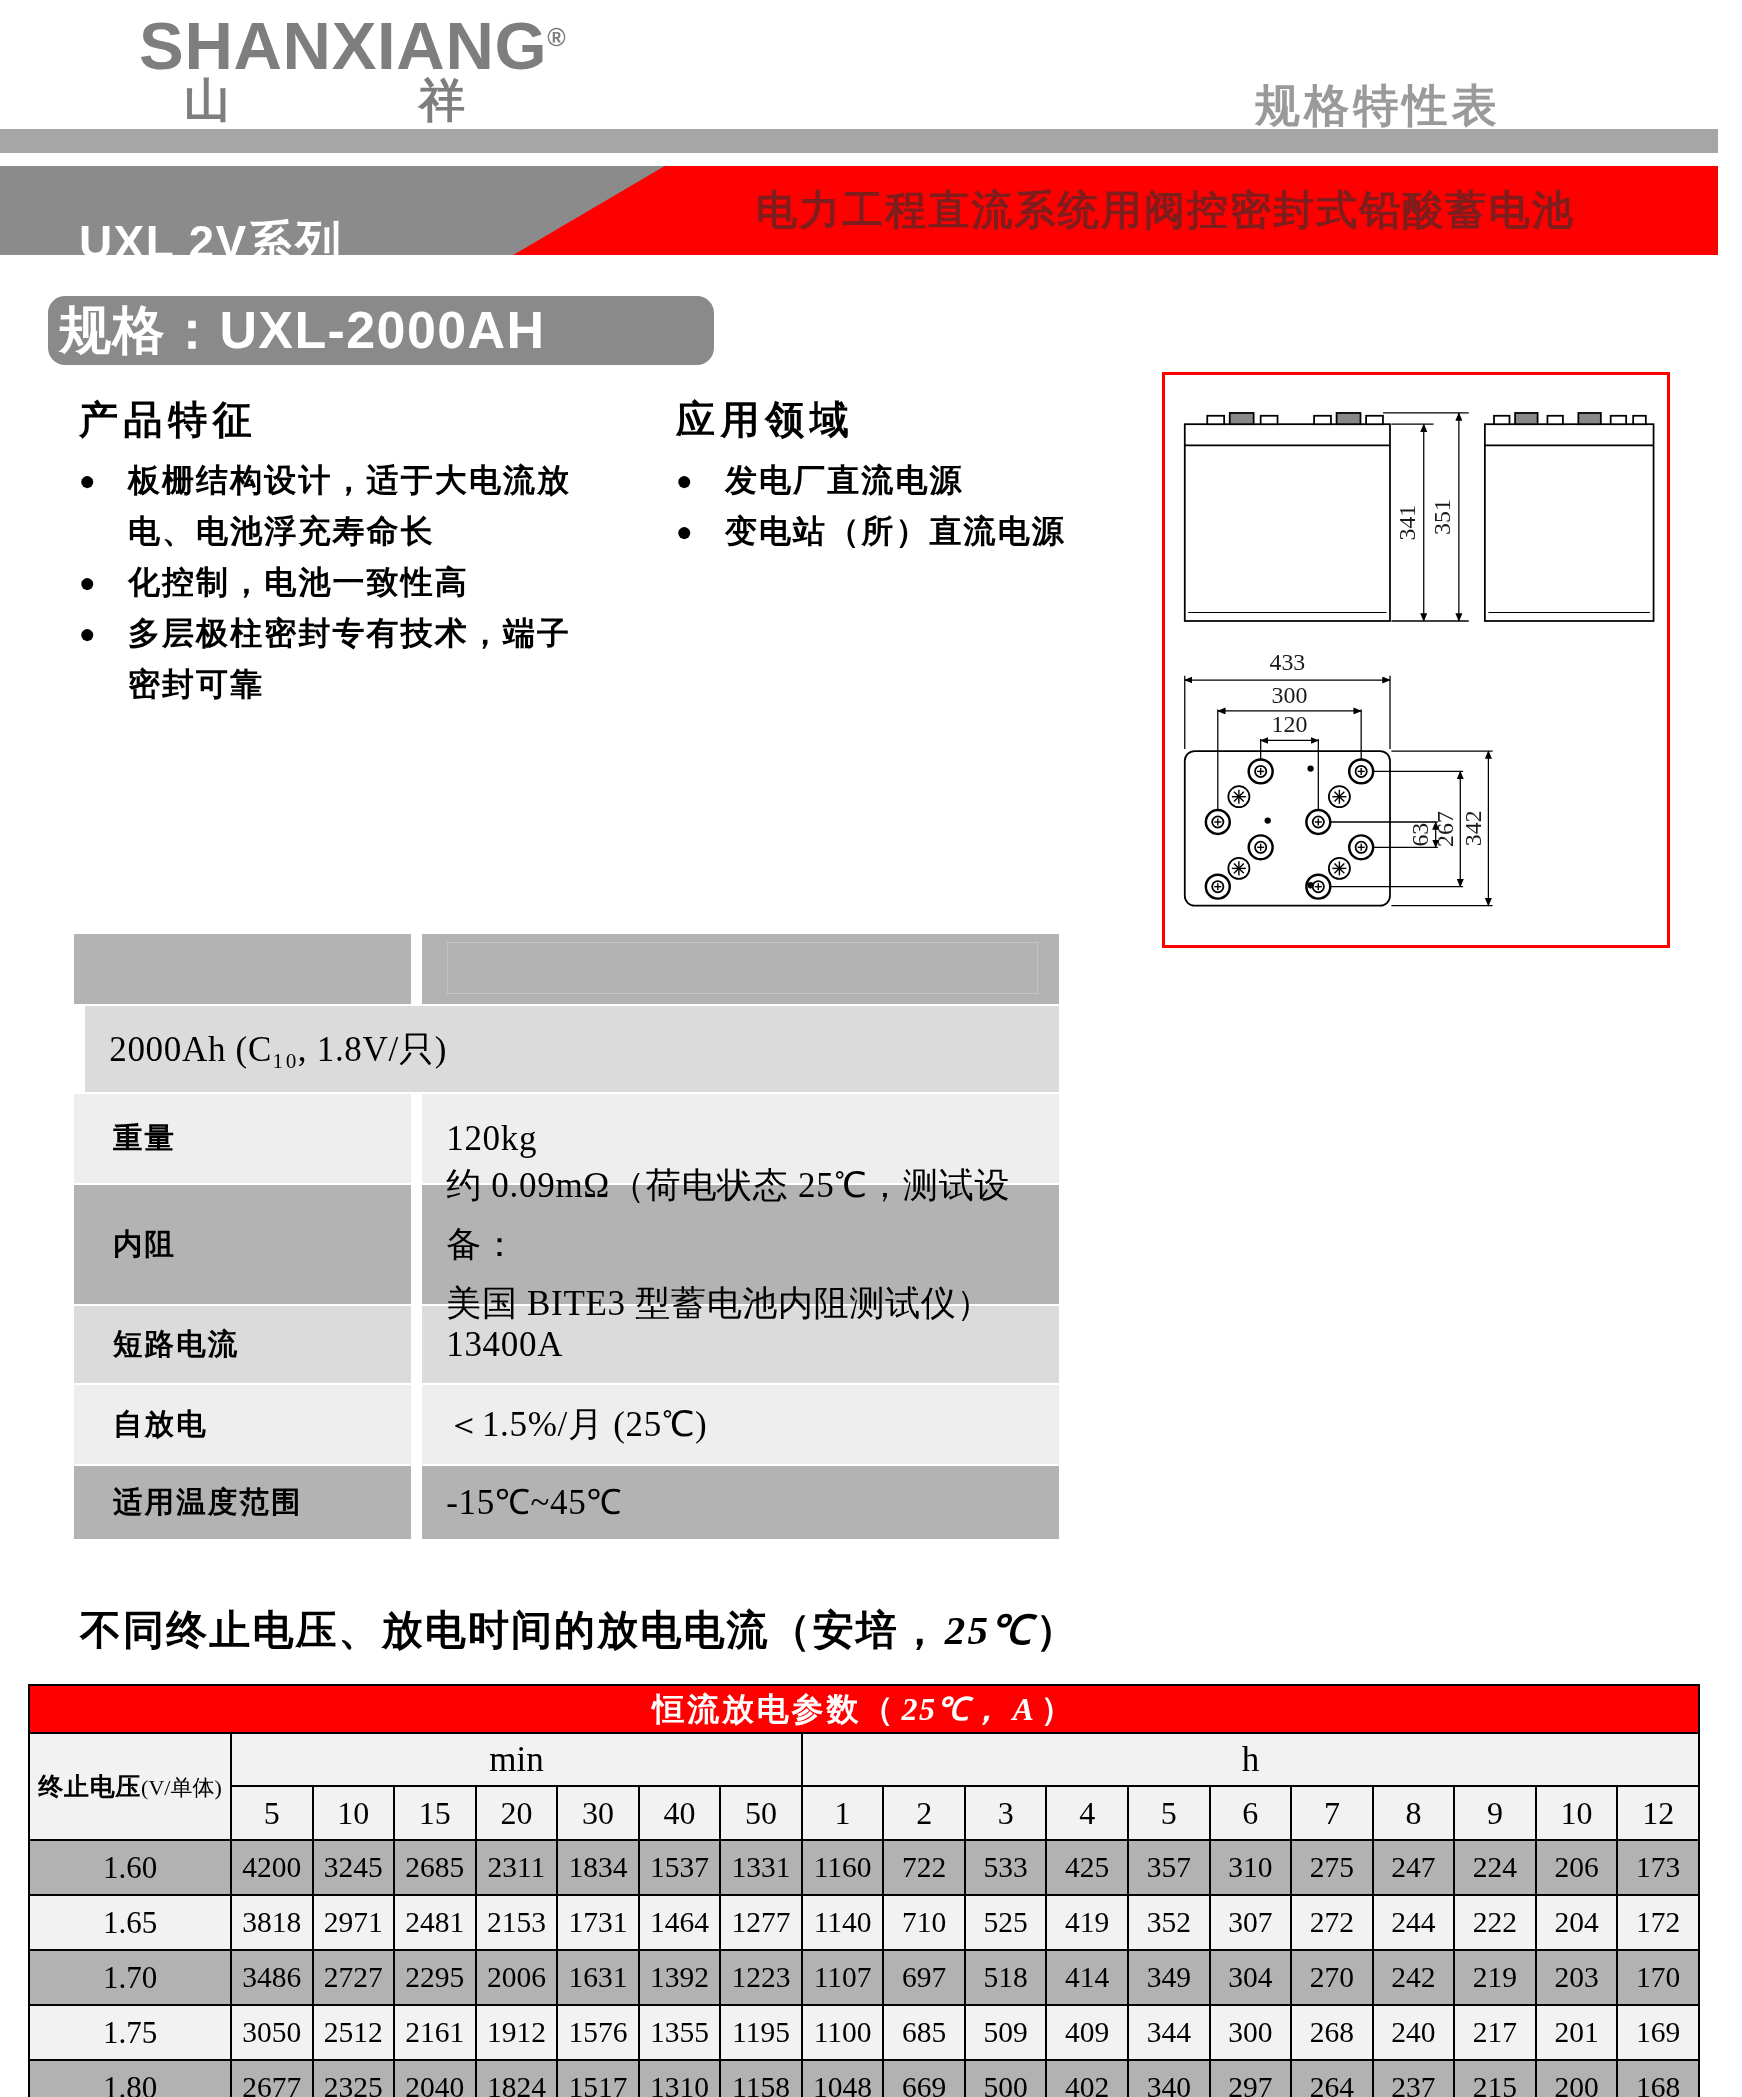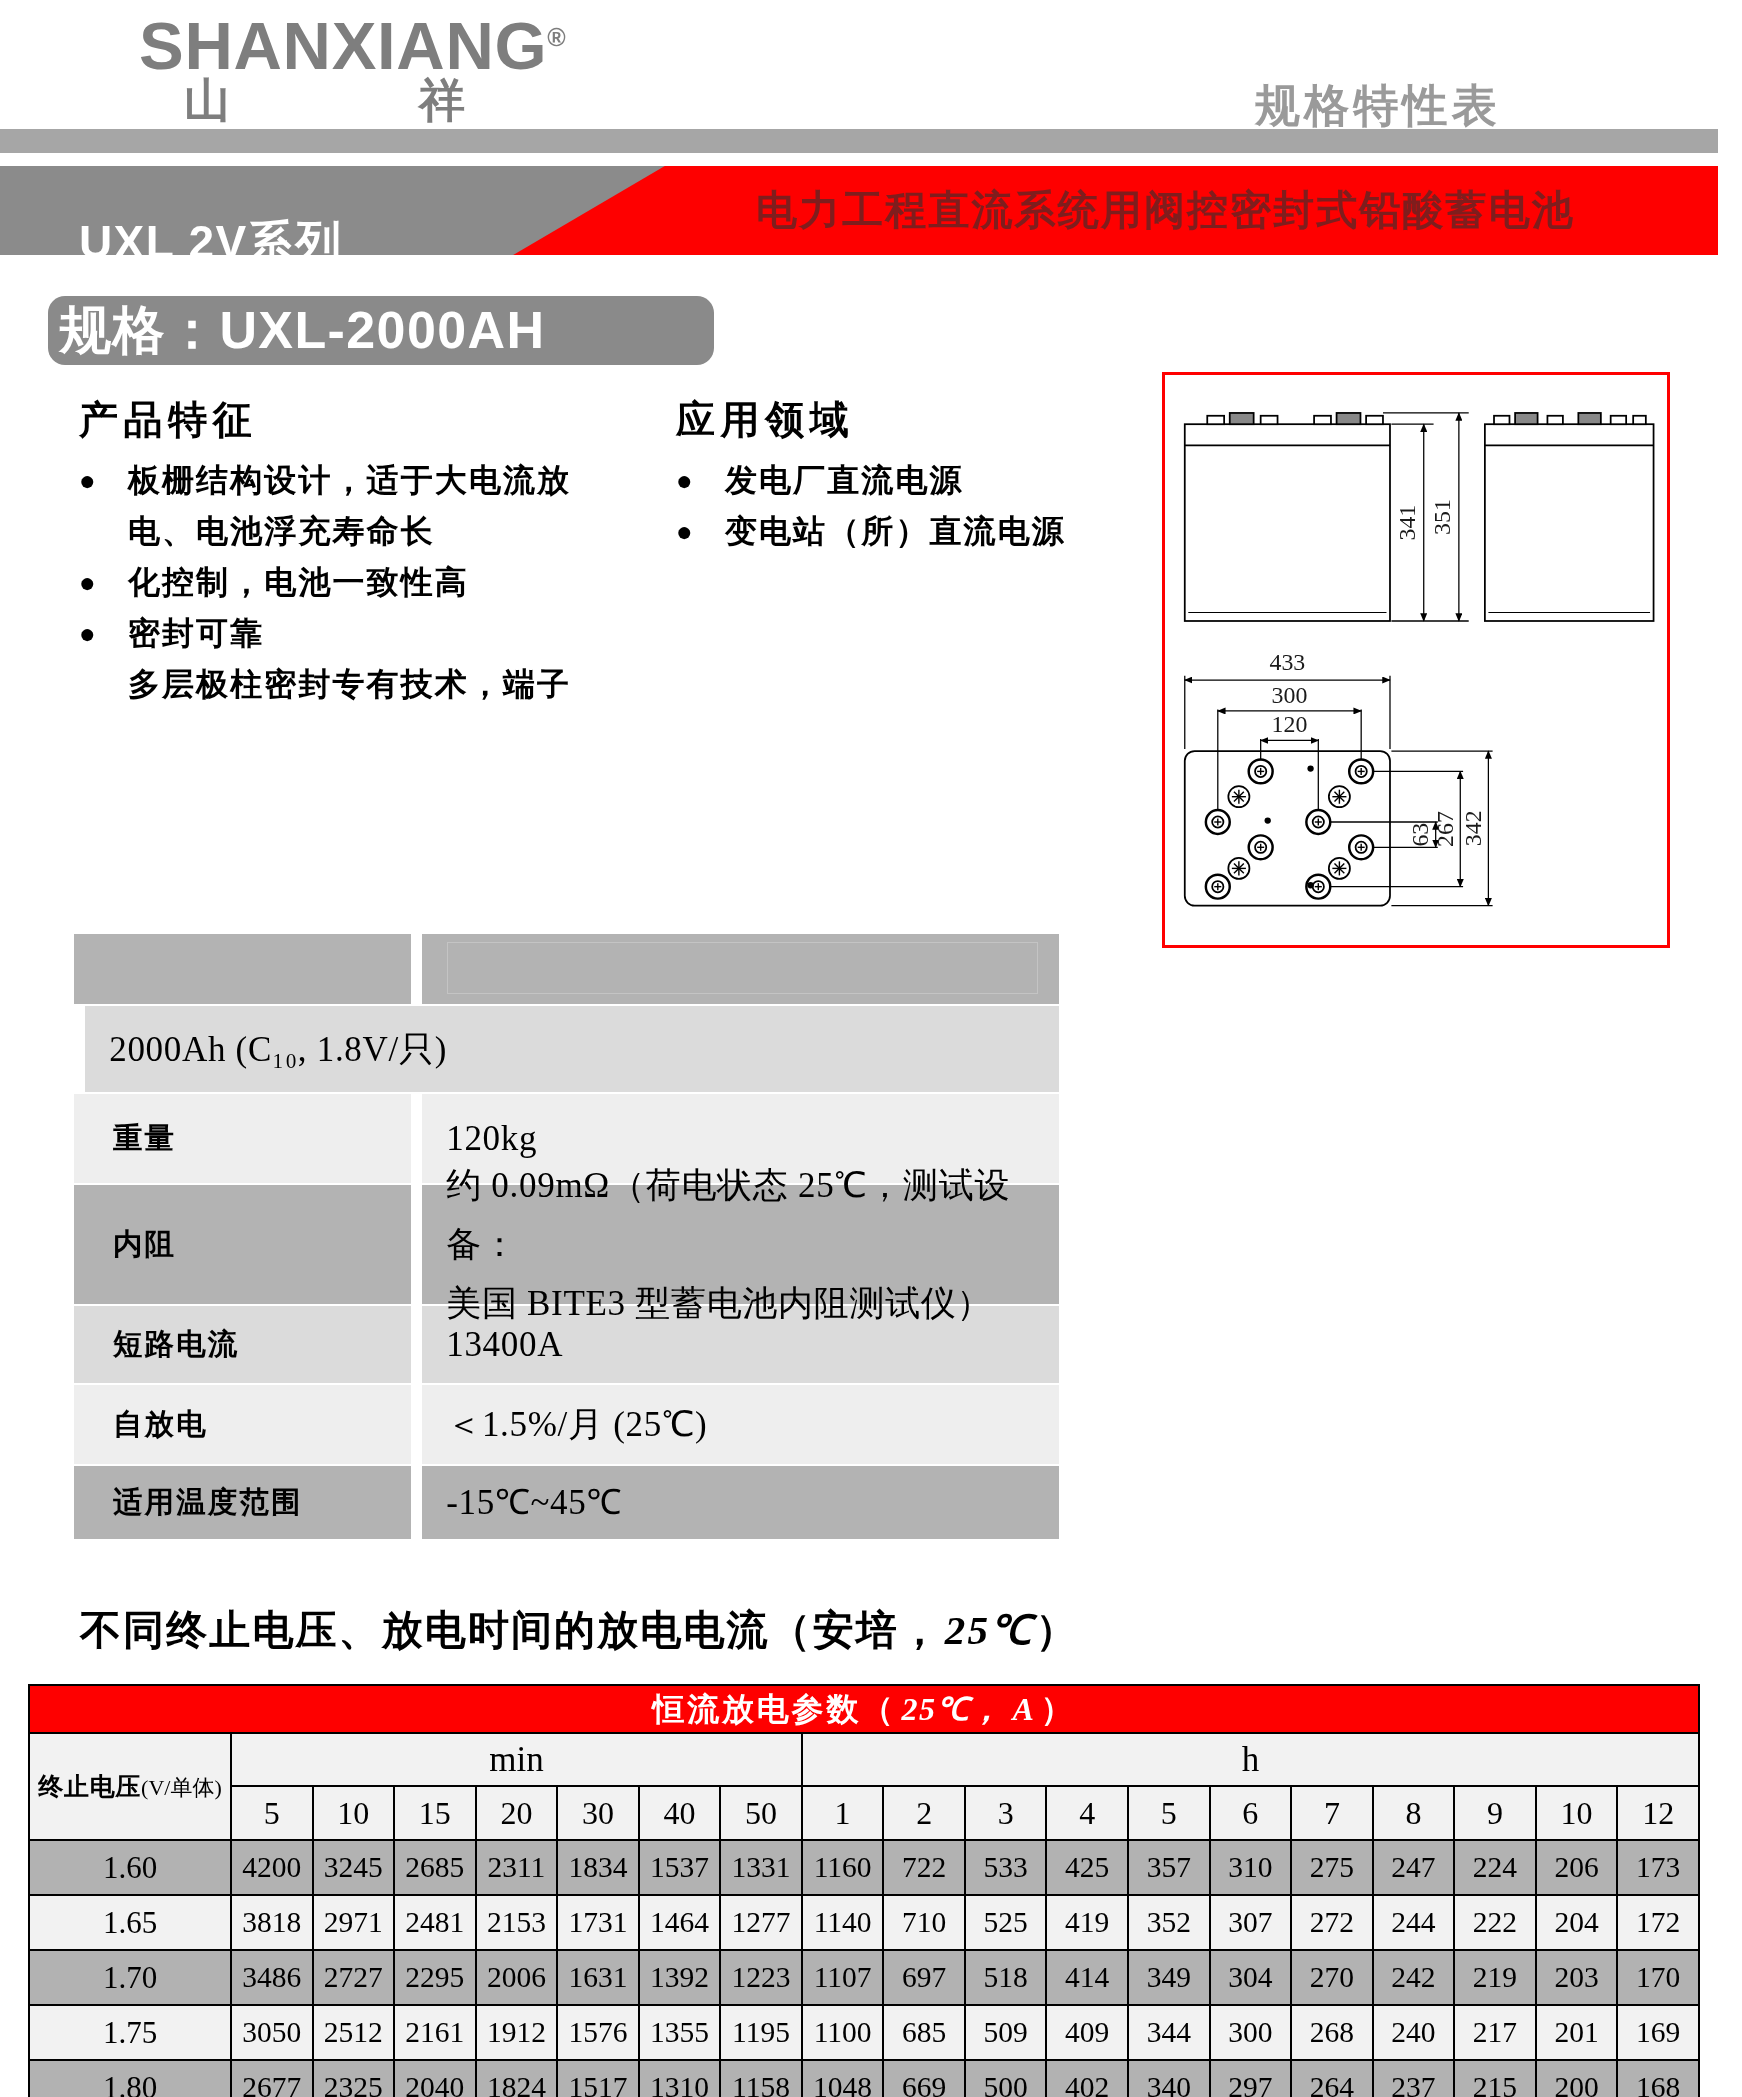--- a/index.html
+++ b/index.html
@@ -118,22 +118,22 @@
     </div>
     <div class="bullet-item">
       <span class="bullet">●</span>
       <div class="bullet-text">
         <div>化控制，电池一致性高</div>
       </div>
     </div>
     <div class="bullet-item">
       <span class="bullet">●</span>
       <div class="bullet-text">
+        <div>多层极柱密封专有技术，端子</div>
         <div>密封可靠</div>
-        <div>多层极柱密封专有技术，端子</div>
       </div>
     </div>
   </div>
 
 <div class="abs sec-title applications-title">应用领域</div>
 <div class="abs applications-list">
     <div class="bullet-item">
       <span class="bullet">●</span>
       <div class="bullet-text">发电厂直流电源</div>
     </div>

